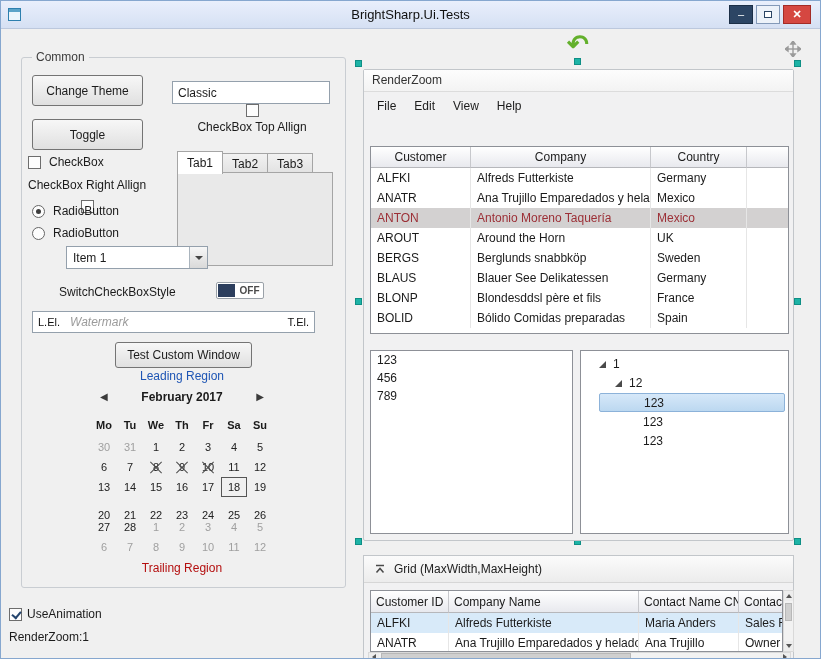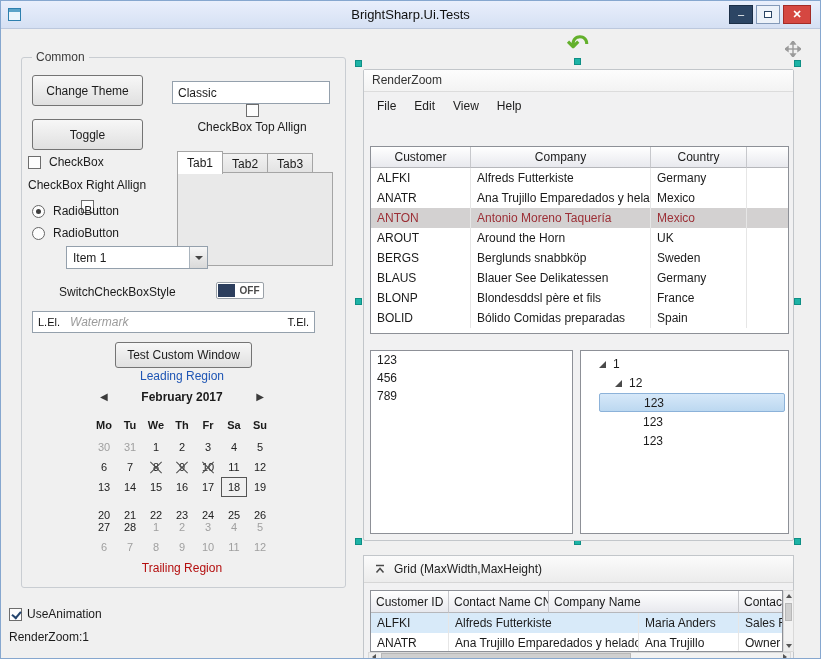--- a/index.html
+++ b/index.html
@@ -399,22 +399,22 @@
       <svg width="12" height="12" viewBox="0 0 12 12">
         <line x1="2" y1="2.5" x2="10" y2="2.5" stroke="#4a4a4a" stroke-width="1.5"></line>
         <polyline points="2.5,9.5 6,5.5 9.5,9.5" fill="none" stroke="#4a4a4a" stroke-width="1.5"></polyline>
       </svg>
       <span>Grid (MaxWidth,MaxHeight)</span>
     </div>
 
     <div class="dg" style="left:6px; top:34px; width:413px; height:62px;">
       <div class="dg-hdr" style="height:22px;">
         <div class="dg-hc bdg-hc b1">Customer ID</div>
+        <div class="dg-hc bdg-hc b2">Company Name</div>
         <div class="dg-hc bdg-hc b3">Contact Name CN</div>
-        <div class="dg-hc bdg-hc b2">Company Name</div>
         <div class="dg-hc bdg-hc b4">Contact</div>
       </div>
       <div class="dg-row rowblue">
         <div class="dgc b1">ALFKI</div>
         <div class="dgc b2">Alfreds Futterkiste</div>
         <div class="dgc b3">Maria Anders</div>
         <div class="dgc b4">Sales Re</div>
       </div>
       <div class="dg-row">
         <div class="dgc b1">ANATR</div>

